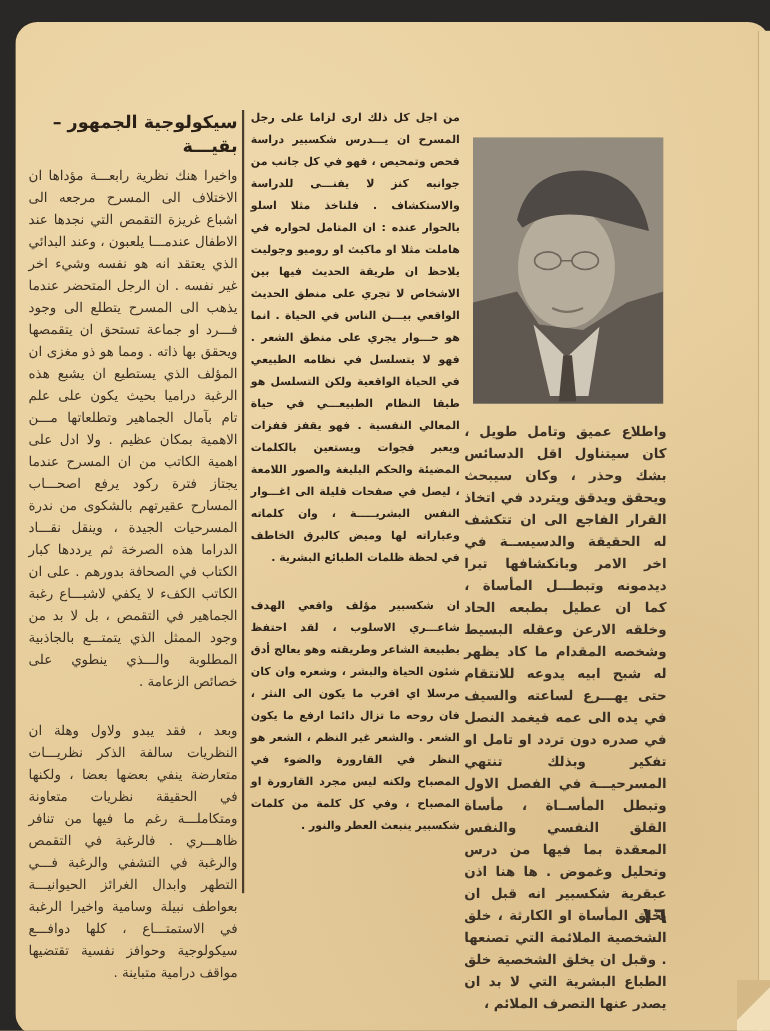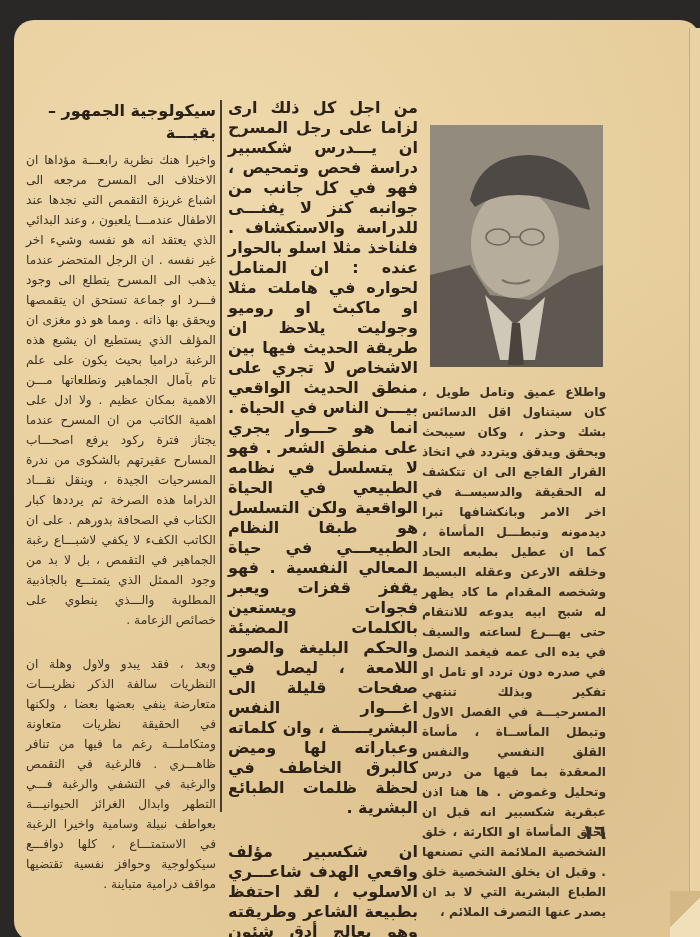--- a/index.html
+++ b/index.html
@@ -24,21 +24,21 @@
   .corner-fold {
     position:absolute; right:0; bottom:0; width:30px; height:50px;
     background:linear-gradient(135deg, #d4b886 0 45%, #f1dfba 46% 100%);
   }
   .col {
     position:absolute; direction:rtl; text-align:justify;
     color:#3b3023; font-size:12.2px; line-height:20px;
   }
   .col p { margin:0; text-align-last:right; }
   .col p + p { margin-top:24px; }
-  .bold { font-weight:bold; color:#2c2218; font-size:16px; }
+  .bold { font-weight:bold; color:#2c2218; font-size:10px; }
   .title {
     font-weight:bold; font-size:16px; color:#2a2016; line-height:22px;
     margin:0 0 6px 0; text-align:right;
   }
   .col-left { left:12px; top:80px; width:190px; }
   .col-mid { left:214px; top:78px; width:190px; }
   .col-right { left:408px; top:362px; width:184px;font-weight:bold; }
   .rule {
     position:absolute; left:206px; top:80px; width:1.5px; height:712px;
     background:#4a3d2e;

